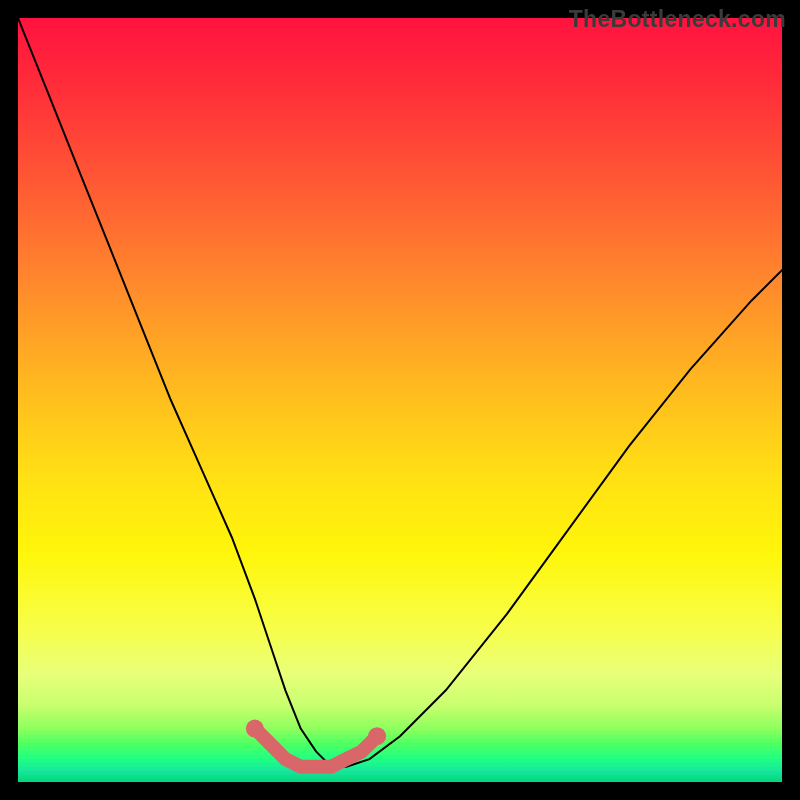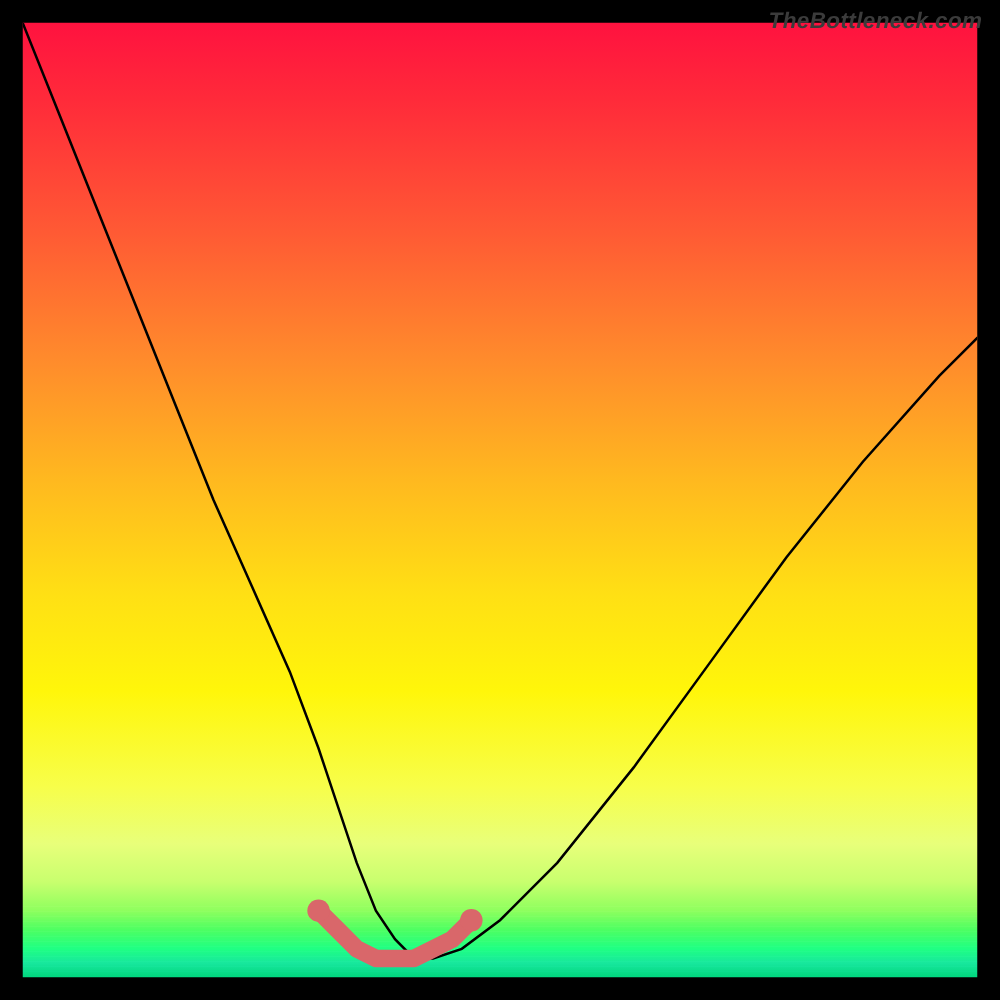--- a/index.html
+++ b/index.html
@@ -15,25 +15,24 @@
     position: relative;
     width: 800px;
     height: 800px;
     background: #000;
   }
   .watermark {
     position: absolute;
     top: 6px;
     right: 14px;
     color: #3b3b3b;
-    font-size: 18px;
+    font-size: 23px;
     font-weight: 600;
     letter-spacing: 0.3px;
     z-index: 5;
-    font-style: italic;
   }
   .plot {
     position: absolute;
     left: 18px;
     top: 18px;
     width: 764px;
     height: 764px;
     overflow: hidden;
   }
   .gradient {

